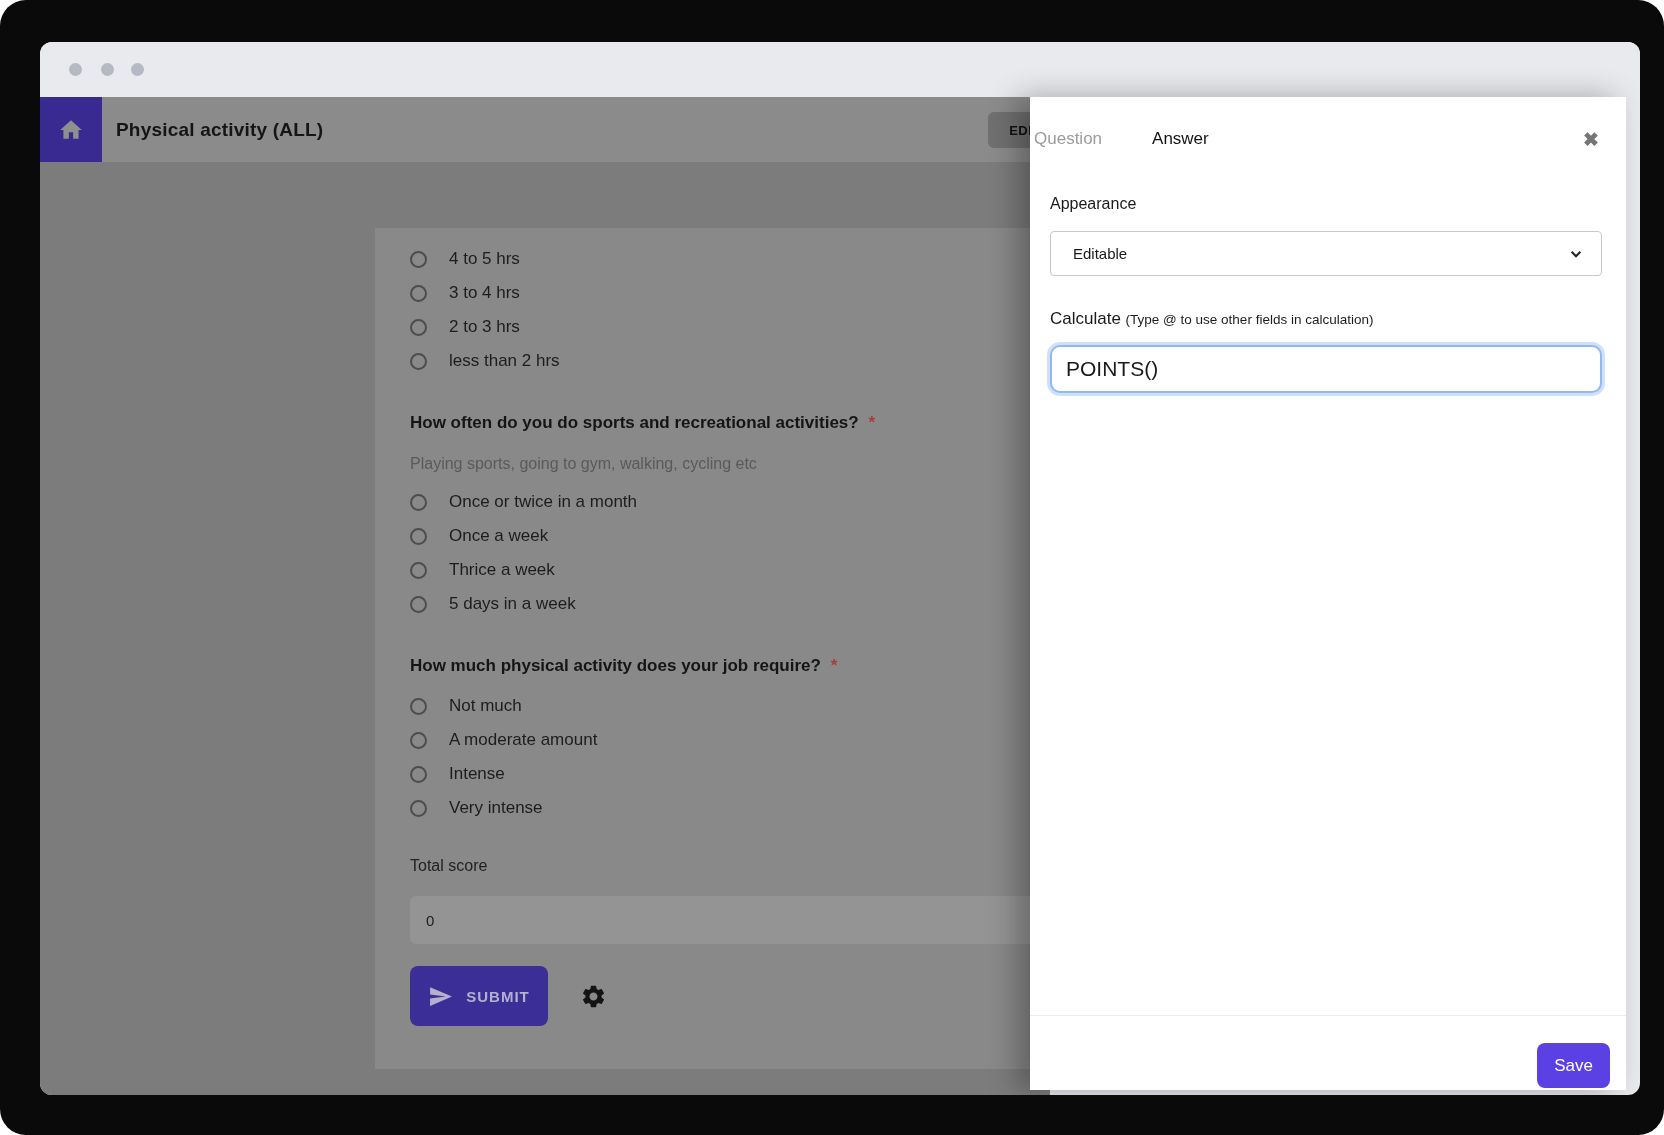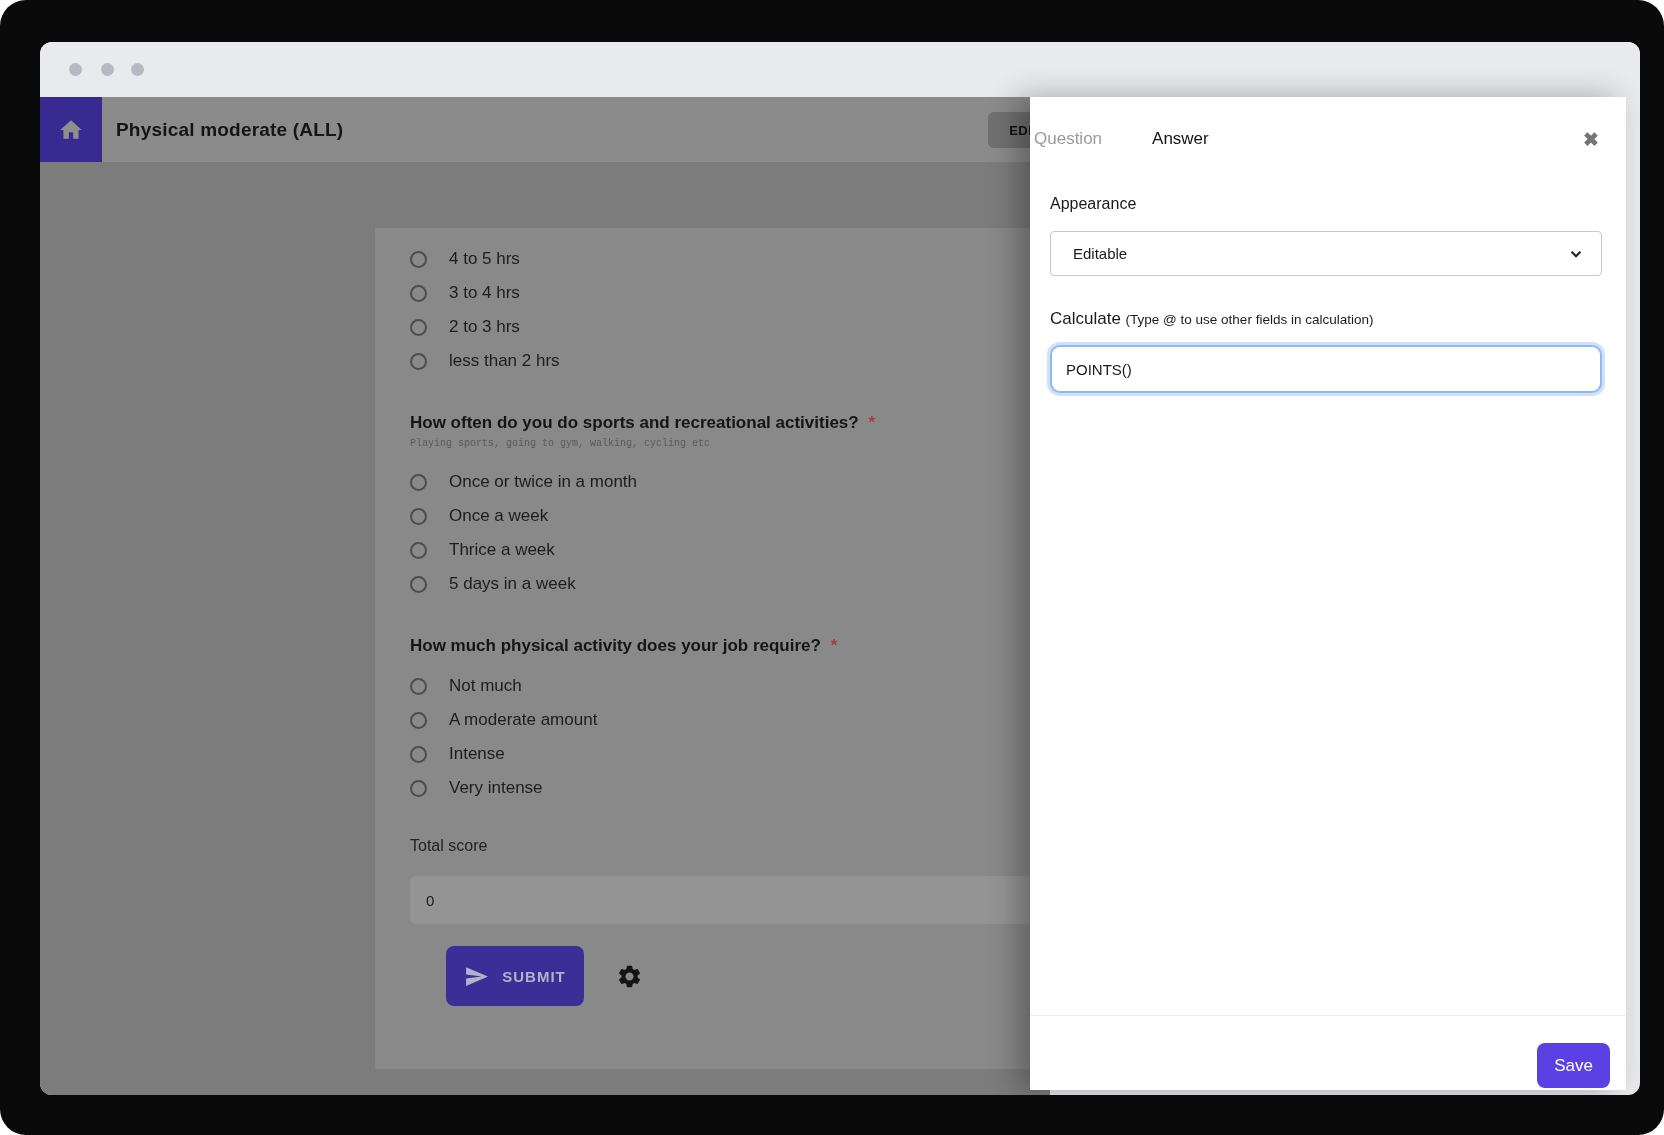--- a/index.html
+++ b/index.html
@@ -25,33 +25,33 @@
   .app-title { margin-left:14px; font-size:19px; font-weight:bold; color:#151515; letter-spacing:.2px; }
   .edit-btn { position:absolute; right:-12px; top:15px; height:36px; width:74px; background:#707070;
               border:none; border-radius:6px; font-size:13px; font-weight:bold; letter-spacing:.5px;
               color:#101010; font-family:inherit; cursor:pointer; }
 
   .card { position:absolute; left:335px; right:-100px; top:131px; bottom:26px; background:#898989; }
   .card-inner { padding:2px 40px 0 35px; }
 
   .q-title { margin-top:34px; font-size:17px; font-weight:600; color:#151515; line-height:22px; }
   .q-title .req { color:var(--asterisk-red); margin-left:5px; font-weight:bold; }
-  .q-subtitle { margin-top:1px; font-size:10px; color:#5a5a5a; line-height:18px;font-family:Liberation Mono, monospace; }
+  .q-subtitle { margin-top:21px; font-size:16px; color:#5a5a5a; line-height:18px; }
   .options { list-style:none; margin-top:12px; }
   .option-row { display:flex; align-items:center; height:34px; cursor:pointer; }
   .radio { width:17px; height:17px; border:2px solid #4d4d4d; border-radius:50%; background:transparent; flex:0 0 auto; }
   .option-label { margin-left:22px; font-size:17px; color:#1d1d1d; }
 
   .total-label { margin-top:32px; font-size:16px; color:#222222; }
   .score-input { display:block; margin-top:21px; width:calc(100% - 5px); height:48px; background:#949494;
                  border:none; border-radius:6px; padding:0 16px; font-size:15px; color:#1d1d1d; font-family:inherit; }
 
   .submit-row { display:flex; align-items:center; margin-top:22px; }
   .submit-btn { width:138px; height:60px; background:var(--dim-submit); border:none; border-radius:8px;
-                display:flex; align-items:center; justify-content:center; gap:13px; cursor:pointer;margin-left:36px; }
+                display:flex; align-items:center; justify-content:center; gap:13px; cursor:pointer; }
   .submit-btn svg { width:25px; height:25px; fill:#b5b1cc; }
   .submit-btn .submit-text { font-size:15px; font-weight:bold; letter-spacing:1px; color:#b5b1cc; font-family:inherit; }
   .gear-btn { margin-left:32px; background:none; border:none; cursor:pointer; line-height:0; }
   .gear-btn svg { width:27px; height:27px; fill:#141414; }
 
   
   .panel { position:absolute; left:990px; right:14px; top:55px; bottom:5px; background:#ffffff;
            box-shadow:-12px 0 28px rgba(0,0,0,.30); z-index:5; }
   .panel-tabs { display:flex; align-items:center; height:84px; padding:0 25px 0 4px; }
   .tab { font-size:17px; background:none; border:none; font-family:inherit; cursor:pointer; padding:0; }
@@ -64,21 +64,21 @@
   .panel-body { padding:0 24px 0 20px; }
   .field-label { margin-top:14px; font-size:16px; color:#1a1a1a; }
   .select-box { margin-top:18px; height:45px; border:1px solid #c8c8c8; border-radius:4px; background:#fff;
                 display:flex; align-items:center; padding:0 18px 0 22px; cursor:pointer; }
   .select-value { font-size:15px; color:#1a1a1a; flex:1; }
   .select-box svg { width:14px; height:14px; stroke:#222; stroke-width:2.4; fill:none; }
 
   .calc-label-row { margin-top:33px; font-size:17px; font-weight:500; color:#1a1a1a; }
   .calc-hint { font-size:13.5px; font-weight:normal; color:#1c1c1c; }
   .calc-input { display:block; margin-top:16px; width:100%; height:48px; border:2px solid var(--focus-blue);
-                border-radius:10px; padding:0 14px; font-size:15px; color:#1a1a1a; font-family:inherit;
+                border-radius:10px; padding:0 14px; font-size:21px; color:#1a1a1a; font-family:inherit;
                 outline:none; box-shadow:0 0 0 3px rgba(121,167,243,.35); }
 
   .panel-footer { position:absolute; left:0; right:0; bottom:0; height:75px; border-top:1px solid #ececec; background:#fff; }
   .save-btn { position:absolute; right:16px; top:27px; height:45px; padding:0 17px; background:var(--brand-purple);
               color:#ffffff; font-size:17px; border:none; border-radius:8px; font-family:inherit; cursor:pointer; }
 </style>
 </head>
 <body>
 
 <div class="stage">
@@ -93,21 +93,21 @@
     <div class="main-left">
 
       <div class="app-header">
         <div class="home-btn">
           <span style="line-height:0;">
             <svg viewBox="0 0 24 24">
                 <path d="M10 20v-6h4v6h5v-8h3L12 3 2 12h3v8z"></path>
               </svg>
           </span>
         </div>
-        <div class="app-title">Physical moderate (ALL)</div>
+        <div class="app-title">Physical activity (ALL)</div>
         <button class="edit-btn">EDIT</button>
       </div>
 
       <div class="card">
         <div class="card-inner" id="questions">
             <ul class="options">
               <li class="option-row">
                 <span class="radio"></span>
                 <span class="option-label">4 to 5 hrs</span>
               </li>

